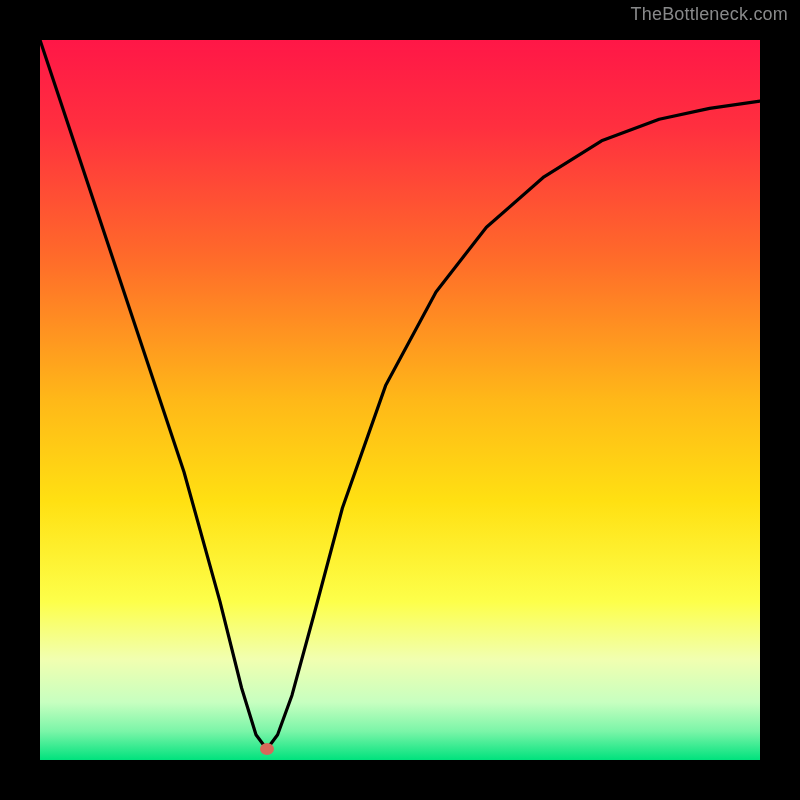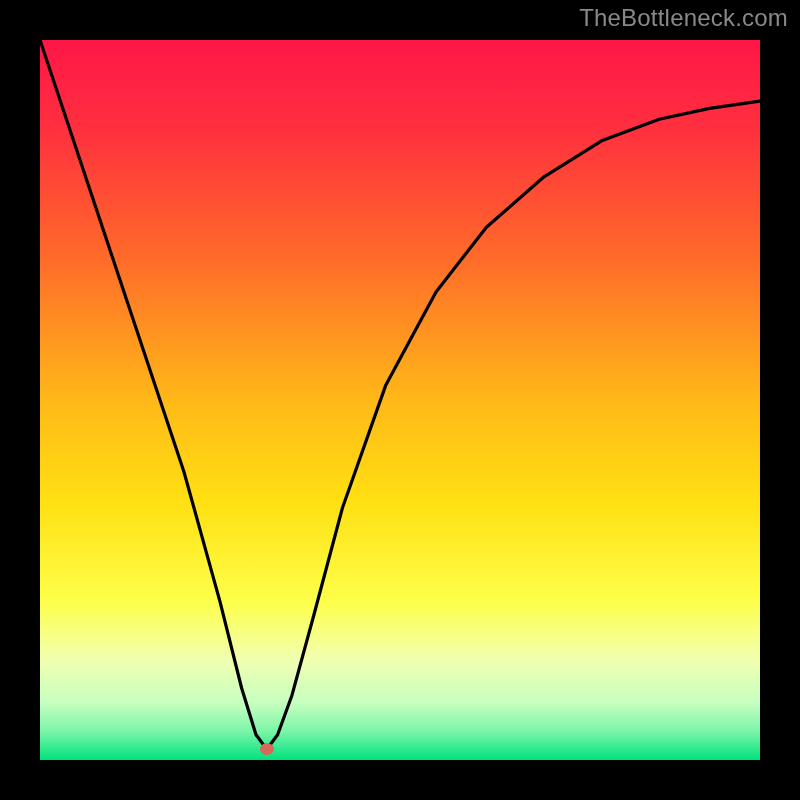--- a/index.html
+++ b/index.html
@@ -38,21 +38,21 @@
     height: 12px;
     border-radius: 50% / 50%;
     background: #d6695a;
     transform: translate(-50%, -50%);
   }
   .watermark {
     position: absolute;
     top: 4px;
     right: 12px;
     font-family: Arial, Helvetica, sans-serif;
-    font-size: 24px;
+    font-size: 18px;
     color: #88898a;
     letter-spacing: 0.2px;
     user-select: none;
   }
 </style>
 </head>
 <body>
 
 <div class="frame">
 

